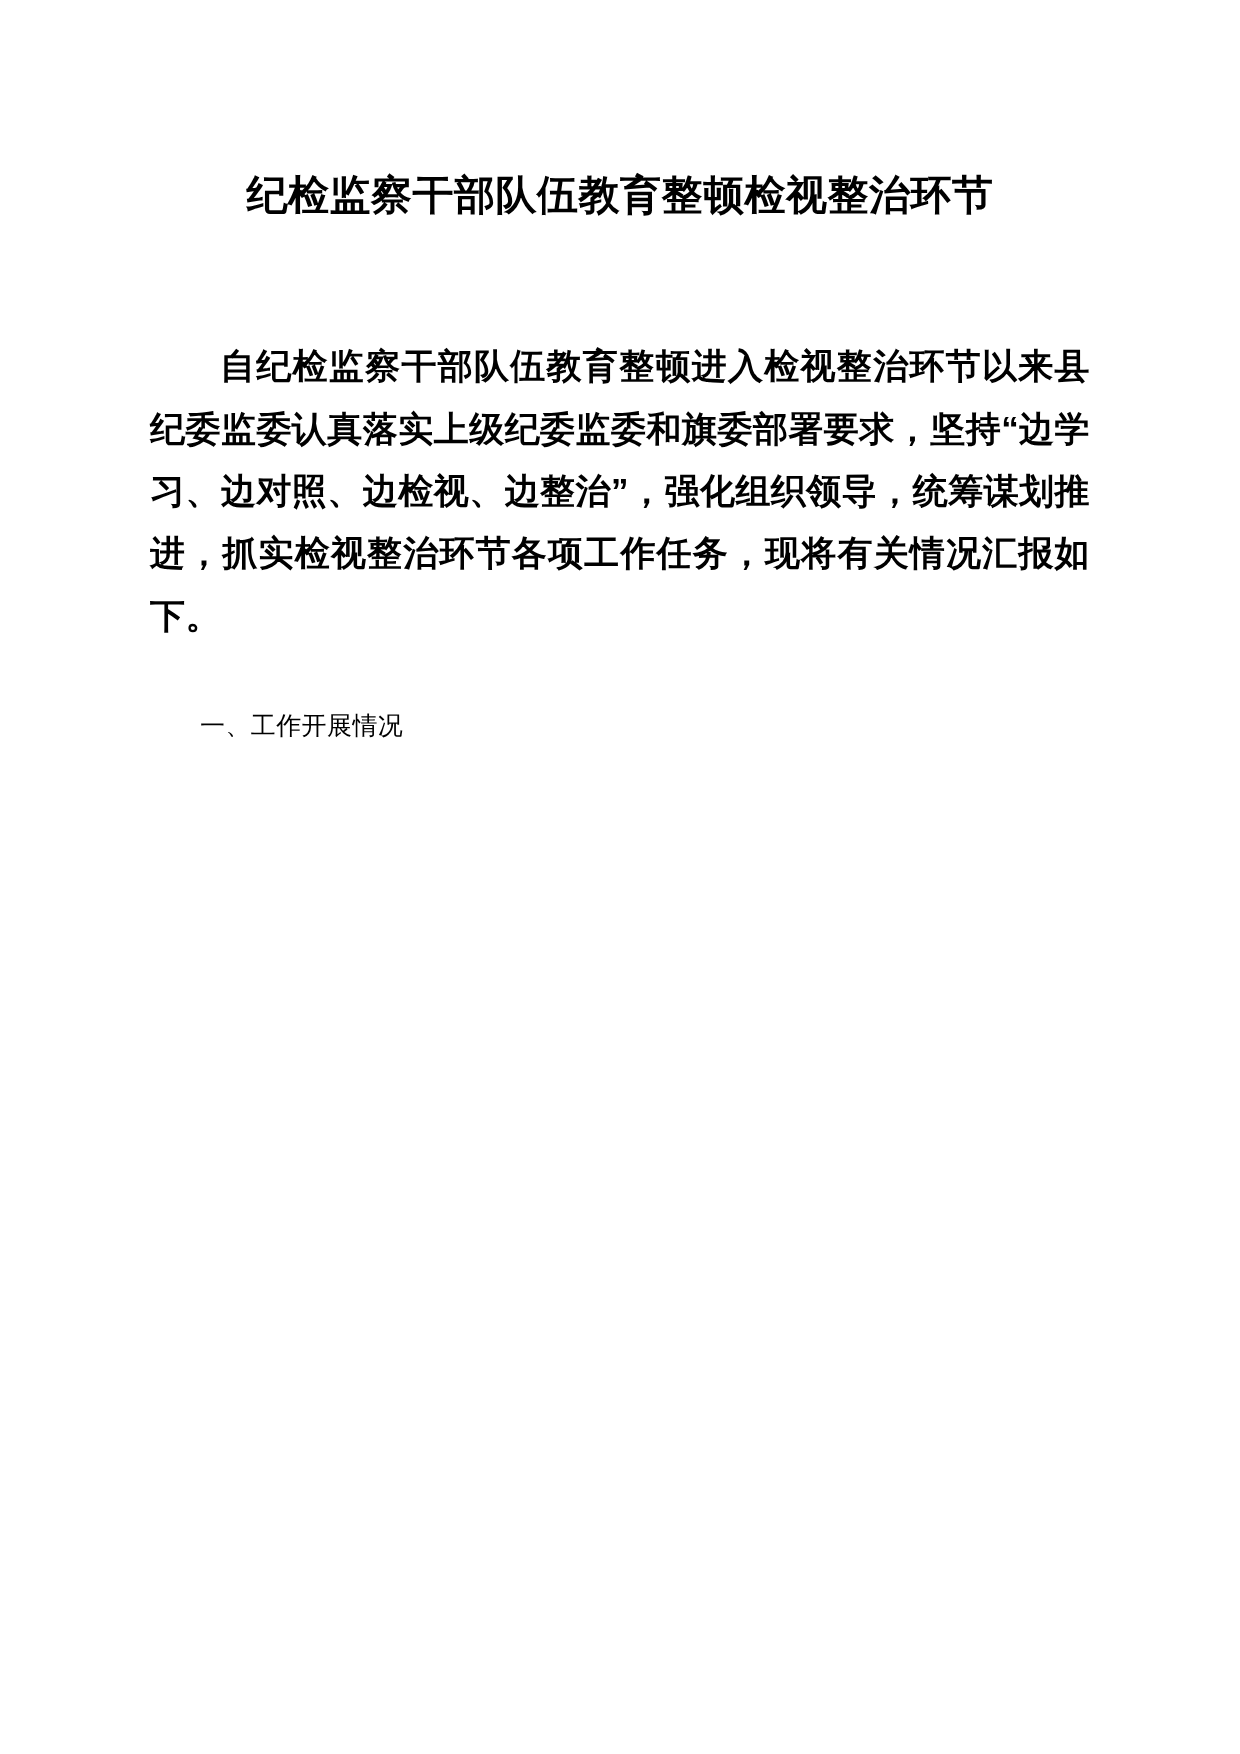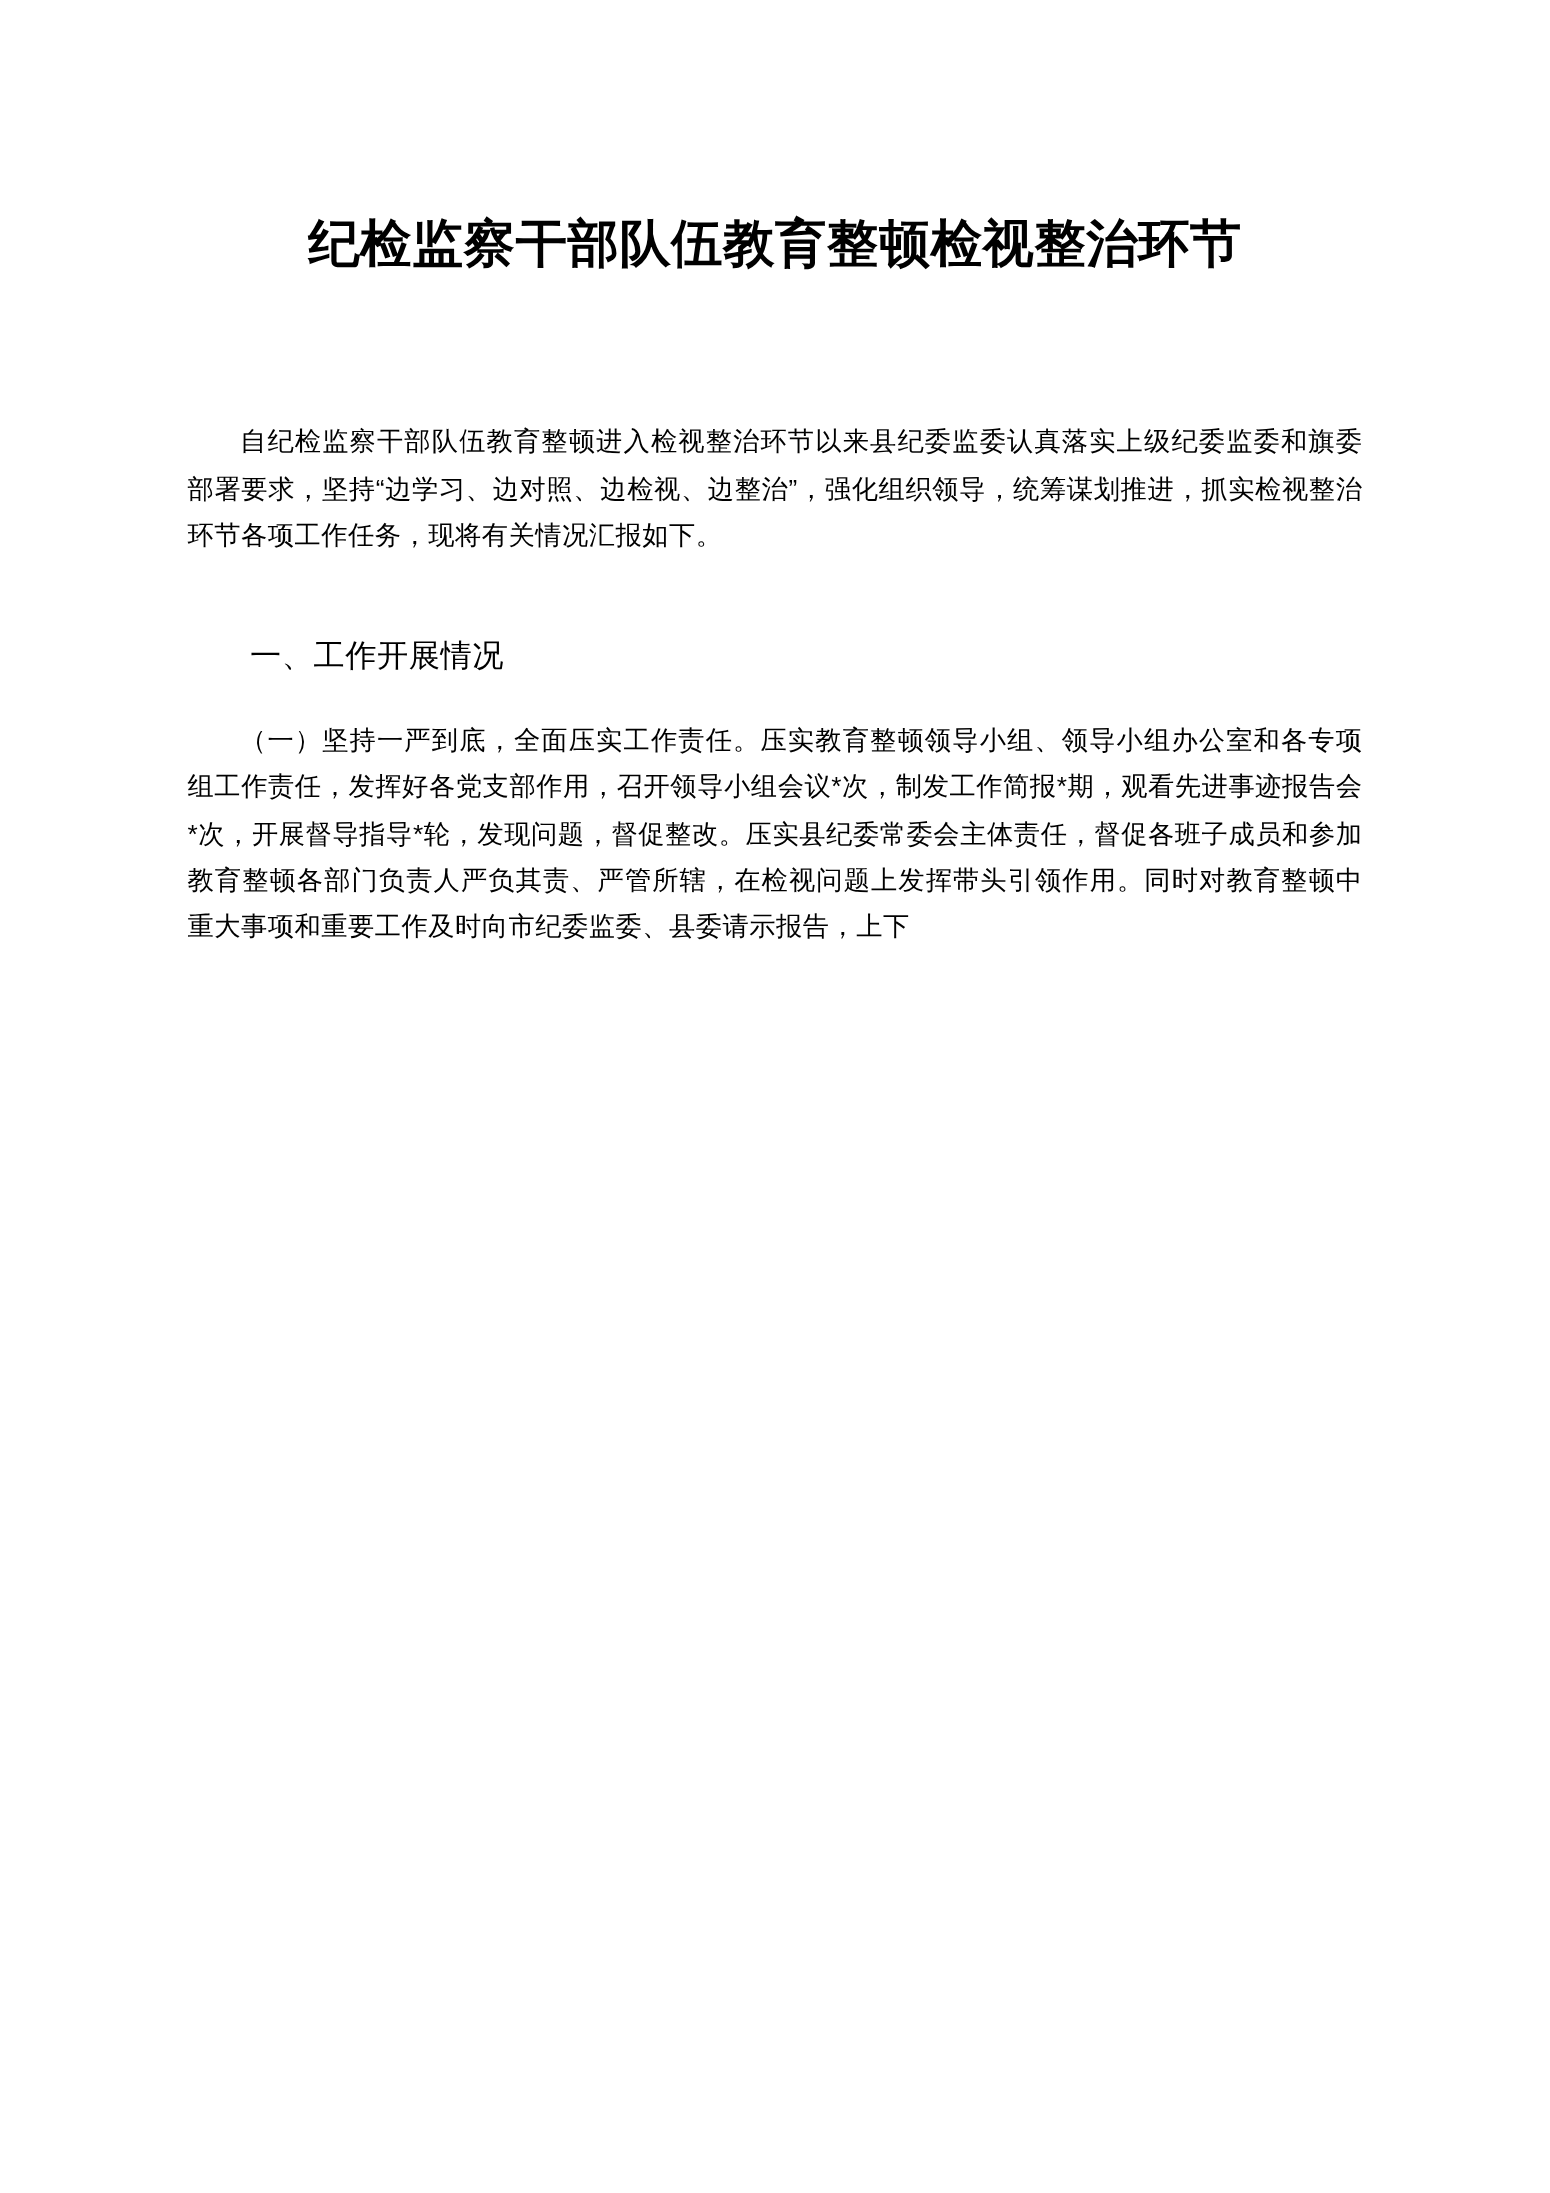--- a/index.html
+++ b/index.html
@@ -35,27 +35,27 @@
     display: block;
   }
   .doc-title .title-line.line-2 {
     margin-top: 84px;
   }
   .body-block {
     margin-top: 112px;
   }
   p.para {
     margin: 0 0 0 0;
-    font-size: 21px;
+    font-size: 35px;
     line-height: 1.78;
     text-align: justify;
     text-justify: inter-ideograph;
     text-indent: 2em;
     letter-spacing: 0.4px;
-    font-weight: 400;
+    font-weight: 700;
   }
   p.heading {
     margin: 0;
     margin-top: 30px;
     font-size: 25px;
     line-height: 1.78;
     text-indent: 2em;
     letter-spacing: 0.4px;
     font-weight: 400;
   }
@@ -73,17 +73,16 @@
   <div class="body-block">
 
     <p class="para">自纪检监察干部队伍教育整顿进入检视整治环节以来县纪委监委认真落实上级纪委监委和旗委部署要求，坚持“边学习、边对照、边检视、边整治”，强化组织领导，统筹谋划推进，抓实检视整治环节各项工作任务，现将有关情况汇报如下。</p>
 
     <div class="spacer-lg"></div>
 
     <p class="heading">一、工作开展情况</p>
 
     <div class="spacer-lg"></div>
 
-    <p class="para">（一）坚持一严到底，全面压实工作责任。压实教育整顿领导小组、领导小组办公室和各专项组工作责任，发挥好各党支部作用，召开领导小组会议*次，制发工作简报*期，观看先进事迹报告会*次，开展督导指导*轮，发现问题，督促整改。压实县纪委常委会主体责任，督促各班子成员和参加教育整顿各部门负责人严负其责、严管所辖，在检视问题上发挥带头引领作用。同时对教育整顿中重大事项和重要工作及时向市纪委监委、县委请示报告，上下</p>
 
   </div>
 
 </div>
 
 </body></html>

